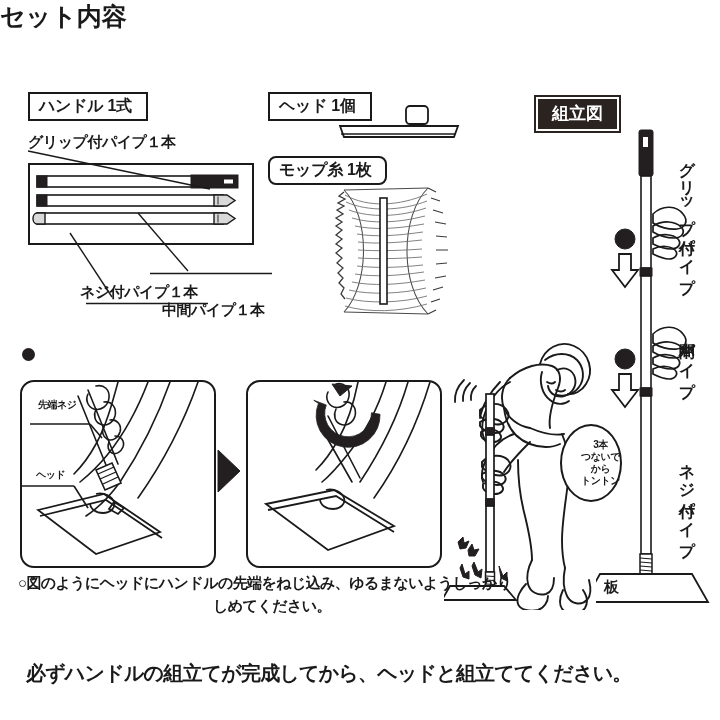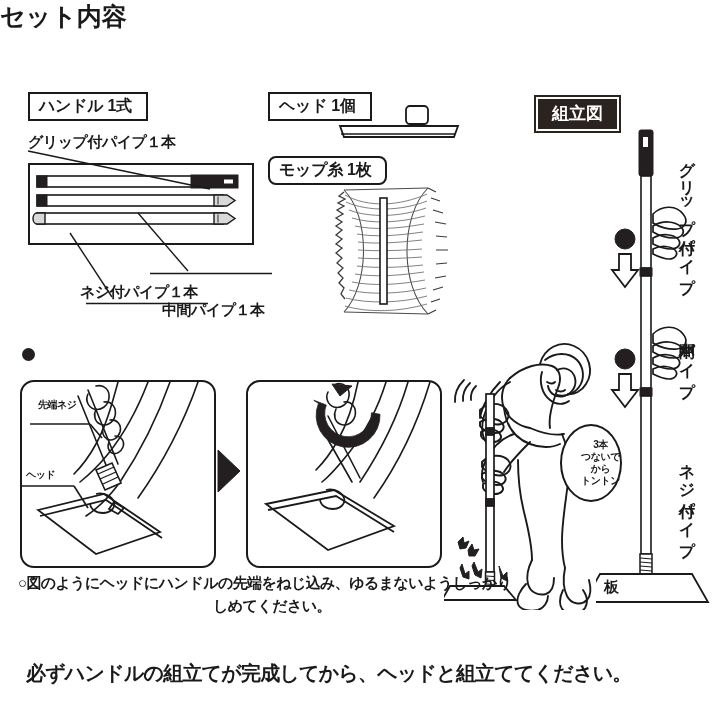--- a/index.html
+++ b/index.html
@@ -333,21 +333,21 @@
 
     <g class="ln" stroke-width="1.6">
       <line x1="8" y1="42" x2="68" y2="42"></line>
       <line x1="68" y1="42" x2="80" y2="56"></line>
       <line x1="0" y1="104" x2="52" y2="104"></line>
       <line x1="52" y1="104" x2="66" y2="126"></line>
     </g>
   </svg>
 
   <div class="lab-sm" style="left:38px;top:398px;">先端ネジ</div>
-  <div class="lab-sm" style="left:26px;top:468px;">ヘッド</div>
+  <div class="lab-sm" style="left:36px;top:468px;">ヘッド</div>
 
   <svg style="position:absolute;left:216px;top:448px;" width="26" height="46" viewBox="0 0 26 46">
     <path d="M2 2 L24 23 L2 44 z" class="fillk"></path>
   </svg>
 
   <div class="rbox" style="left:246px;top:380px;width:192px;height:184px;"></div>
 
   <svg style="position:absolute;left:248px;top:382px;" width="188" height="180" viewBox="0 0 188 180">
     <g class="ln" stroke-width="1.6" fill="#ffffff" stroke-linejoin="round" stroke-linecap="round">
       <path d="M110 0 c-4 20 -10 40 -20 58 c-6 11 -14 22 -22 30"></path>

